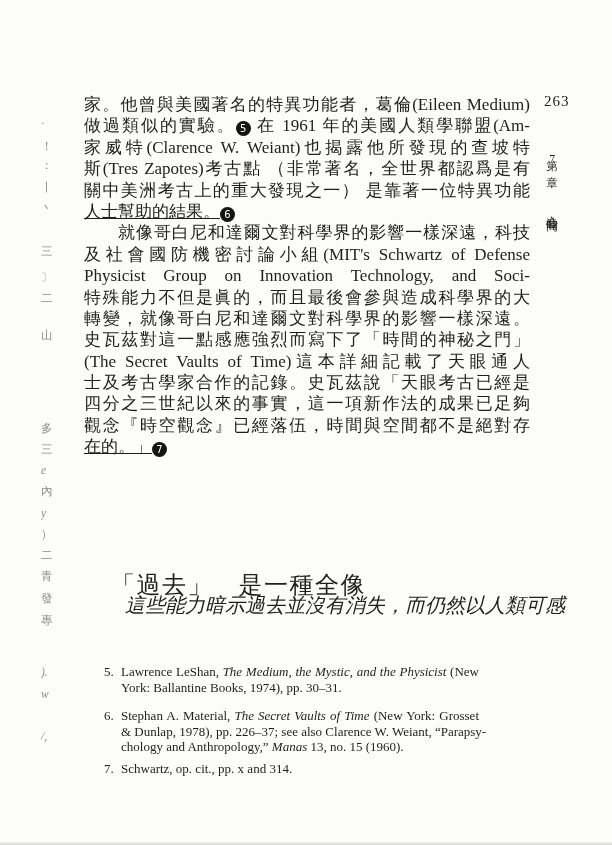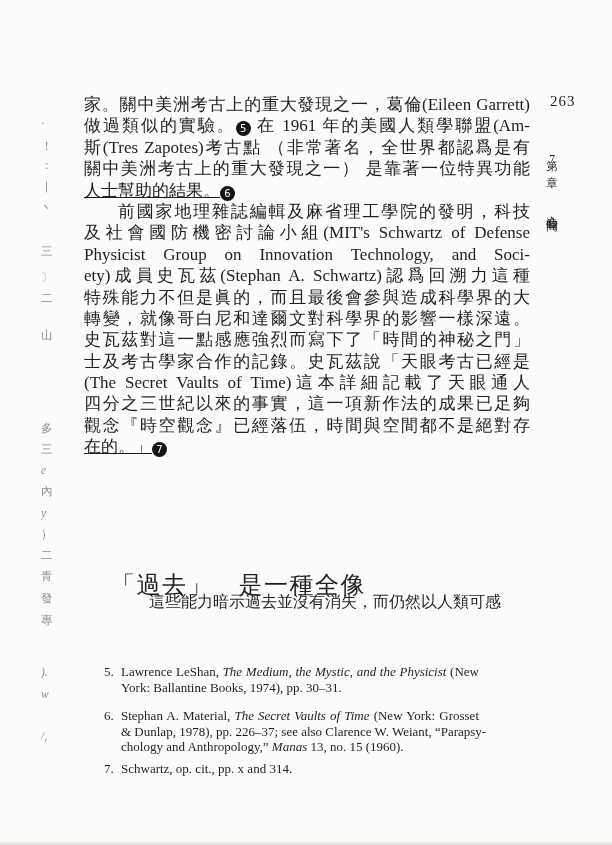--- a/index.html
+++ b/index.html
@@ -22,23 +22,23 @@
   .bl.indent{text-indent:34px;}
   
   .fnmark{
     display:inline-block;width:15px;height:15px;border-radius:50%;
     background:#141414;color:#ffffff;font-size:10px;line-height:15px;
     text-align:center;text-align-last:center;vertical-align:-1px;
     font-family:"DejaVu Sans","Liberation Sans",sans-serif;
   }
   
   .sec-heading{position:absolute;left:111px;top:556px;font-size:24px;letter-spacing:1.5px;white-space:nowrap;margin-top:13px;}
-  .sec-line{position:absolute;left:149px;top:592px;font-size:16px;white-space:nowrap;}
+  .sec-line{position:absolute;left:125px;top:592px;font-size:20px;white-space:nowrap;font-style:italic;}
   
-  .page-number{position:absolute;left:544px;top:93px;font-size:15px;letter-spacing:1px;margin-left:6px;}
+  .page-number{position:absolute;left:544px;top:93px;font-size:15px;letter-spacing:1px;}
   .chap{
     position:absolute;left:544px;writing-mode:vertical-rl;text-orientation:upright;
     font-size:11.5px;letter-spacing:2px;color:#242424;
   }
   .chap-label{top:151px;}
   .chap-title{top:206px;}
   
   .footnotes{position:absolute;left:104px;top:664px;width:375px;font-size:13px;line-height:15.6px;}
   .fn{position:relative;padding-left:17px;}
   .fn-6{margin-top:13px;}
@@ -83,34 +83,34 @@
   <div class="frag" style="top:613px">專</div>
   <div class="frag fi" style="top:665px">).</div>
   <div class="frag fi" style="top:687px">w</div>
   <div class="frag fi" style="top:729px">/,</div>
 
   <div class="page-number">263</div>
   <div class="chap chap-label">第7章</div>
   <div class="chap chap-title">心造時間</div>
 
   <div class="bodytext">
-    <div class="bl">家。關中美洲考古上的重大發現之一，葛倫(Eileen Garrett)</div>
+    <div class="bl">家。他曾與美國著名的特異功能者，葛倫(Eileen Medium)</div>
     <div class="bl"><span>做過類似的實驗。</span><span class="fnmark">5</span><span> 在 1961 年的美國人類學聯盟(Am-</span></div>
+    <div class="bl">家威特(Clarence W. Weiant)也揭露他所發現的查坡特</div>
     <div class="bl">斯(Tres Zapotes)考古點 （非常著名，全世界都認爲是有</div>
     <div class="bl">關中美洲考古上的重大發現之一） 是靠著一位特異功能</div>
     <div class="bl short"><span>人士幫助的結果。</span><span class="fnmark">6</span></div>
-    <div class="bl indent">前國家地理雜誌編輯及麻省理工學院的發明，科技</div>
+    <div class="bl indent">就像哥白尼和達爾文對科學界的影響一樣深遠，科技</div>
     <div class="bl">及社會國防機密討論小組(MIT's Schwartz of Defense</div>
     <div class="bl">Physicist Group on Innovation Technology, and Soci-</div>
-    <div class="bl">ety)成員史瓦茲(Stephan A. Schwartz)認爲回溯力這種</div>
     <div class="bl">特殊能力不但是眞的，而且最後會參與造成科學界的大</div>
     <div class="bl">轉變，就像哥白尼和達爾文對科學界的影響一樣深遠。</div>
     <div class="bl">史瓦茲對這一點感應強烈而寫下了「時間的神秘之門」</div>
+    <div class="bl">(The Secret Vaults of Time)這本詳細記載了天眼通人</div>
     <div class="bl">士及考古學家合作的記錄。史瓦茲說「天眼考古已經是</div>
-    <div class="bl">(The Secret Vaults of Time)這本詳細記載了天眼通人</div>
     <div class="bl">四分之三世紀以來的事實，這一項新作法的成果已足夠</div>
     <div class="bl">觀念『時空觀念』已經落伍，時間與空間都不是絕對存</div>
     <div class="bl short"><span>在的。」</span><span class="fnmark">7</span></div>
   </div>
 
   <div class="sec-heading">「過去」　是一種全像</div>
   <div class="sec-line">這些能力暗示過去並沒有消失，而仍然以人類可感</div>
 
   <div class="footnotes">
     <div class="fn">

